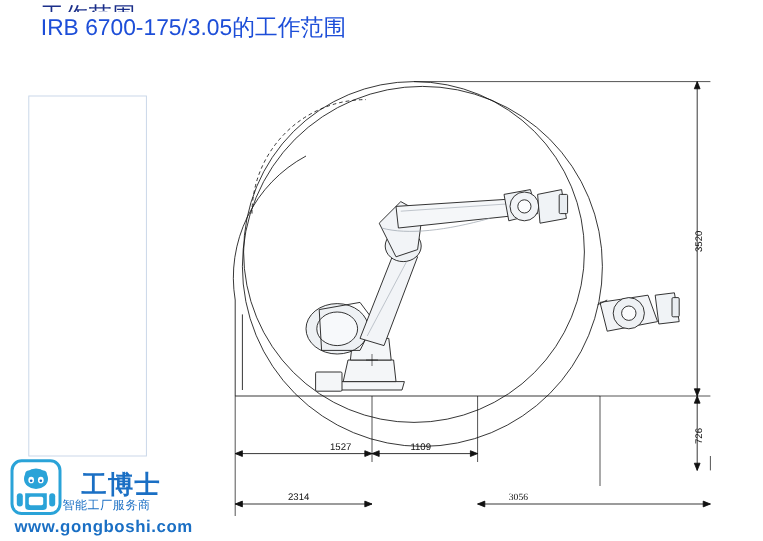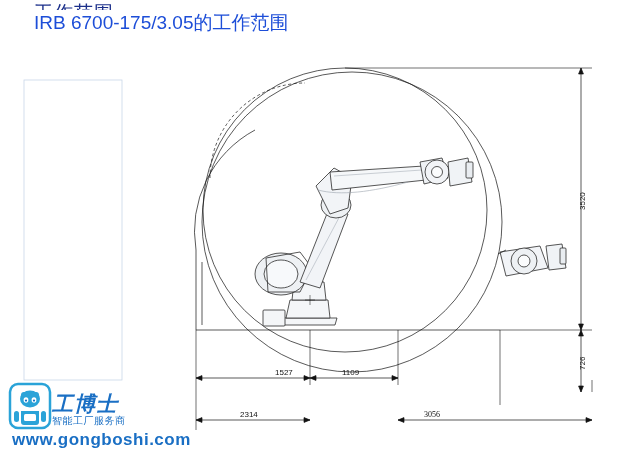--- a/index.html
+++ b/index.html
@@ -42,33 +42,32 @@
     transform-origin:left top;
     transform:rotate(-90deg);
   }
 
   
   .logo-wrap{
     position:absolute;left:8px;top:382px;
     width:150px;height:62px;
   }
   .logo-text{
-    position:absolute;left:52px;top:390px;
+    position:absolute;left:68px;top:390px;
     font-size:21px;color:#1a6fc4;font-weight:bold;
     letter-spacing:1px;
-    font-style:italic;
   }
   .logo-sub{
     position:absolute;left:52px;top:414px;
     font-size:10px;color:#1a6fc4;
     letter-spacing:0.5px;
   }
   .logo-url{
     position:absolute;left:12px;top:430px;
-    font-size:17px;color:#1a6fc4;font-weight:bold;
+    font-size:14px;color:#1a6fc4;font-weight:bold;
     letter-spacing:0.5px;
   }
 </style>
 </head>
 <body>
 
 <div class="canvas">
 
   <div class="title-ghost">工作范围</div>
   <div class="title-main">IRB 6700-175/3.05的工作范围</div>

